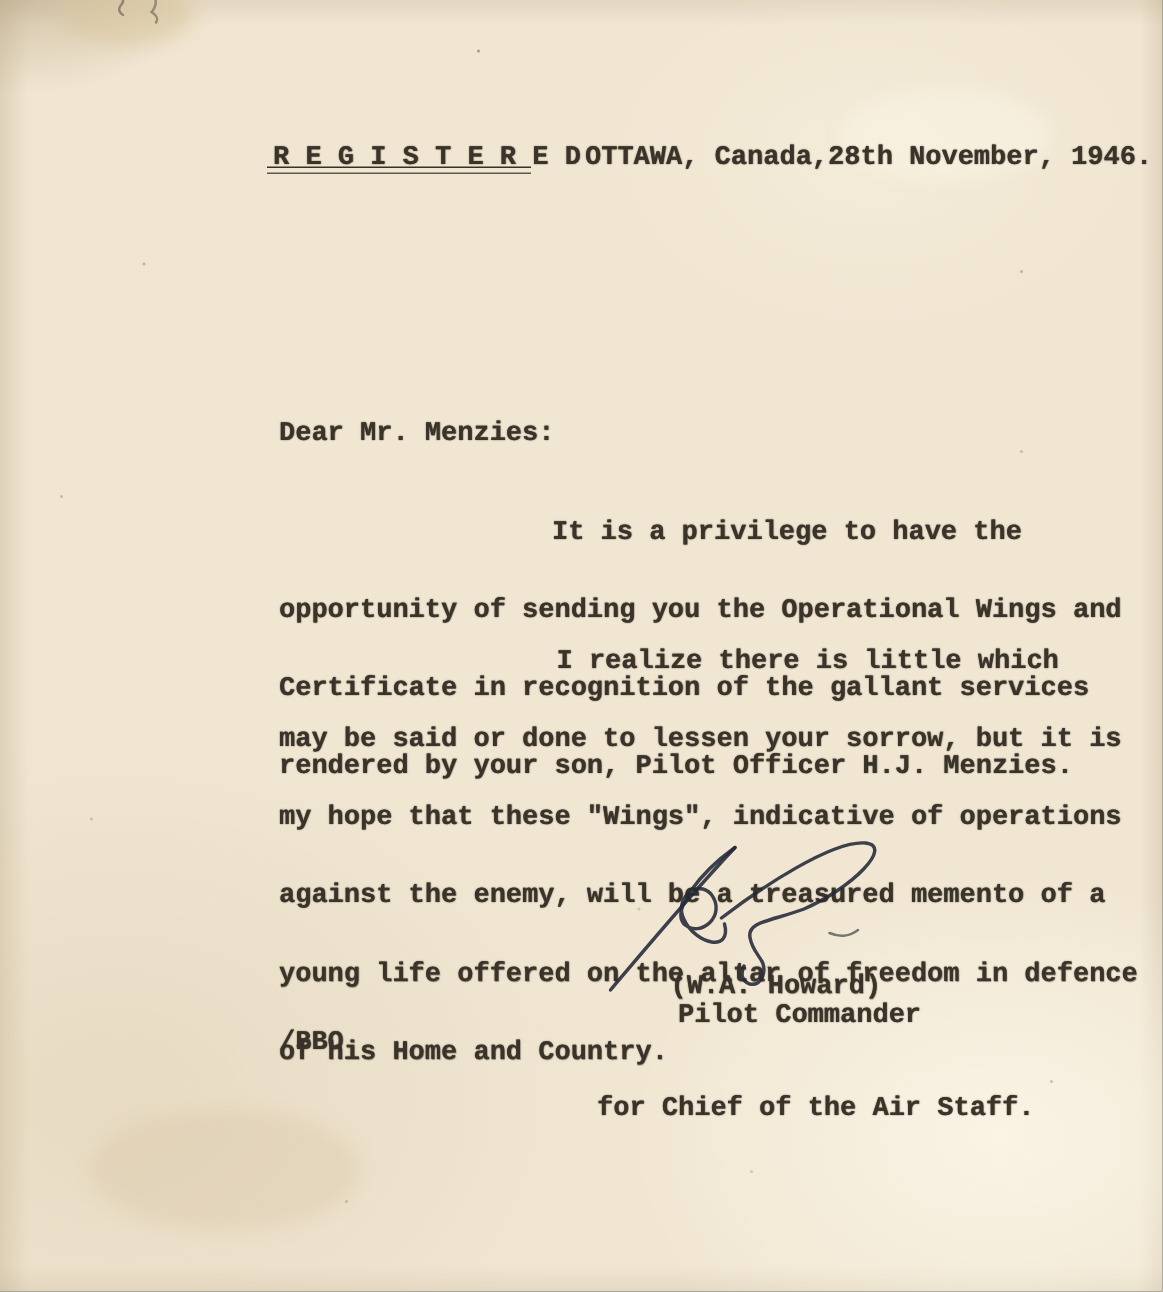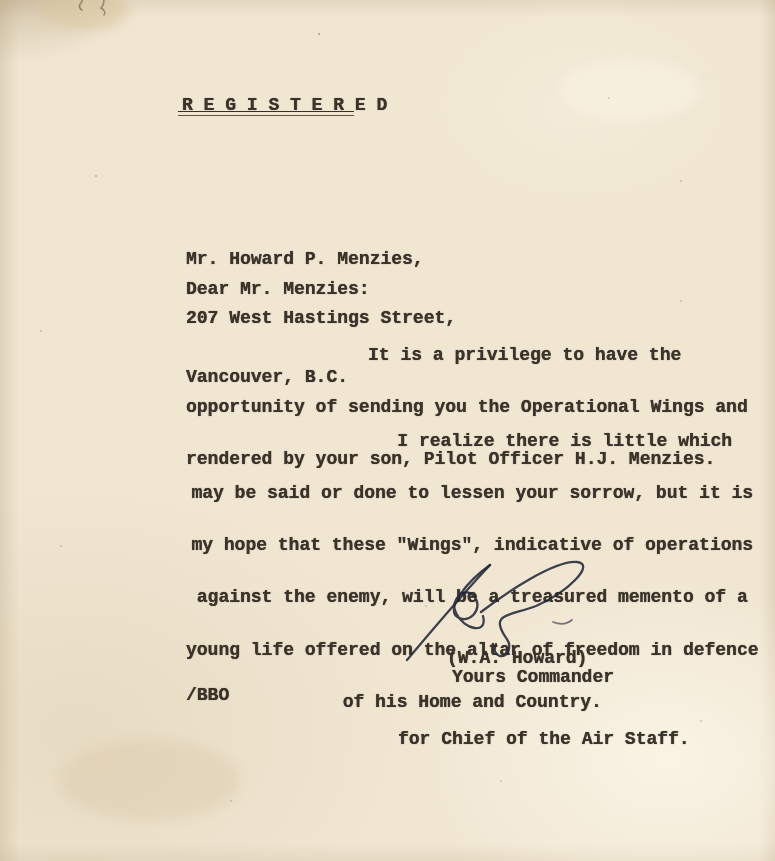--- a/index.html
+++ b/index.html
@@ -83,53 +83,50 @@
   <div class="stain" style="left:60px;top:740px;width:180px;height:80px;background:rgba(214,196,162,0.35);"></div>
   <div id="specks"></div>
 
   <svg style="left:68px;top:-4px;" width="60" height="22" viewBox="0 0 60 22">
     <path d="M6,2 C12,0 16,3 13,7 C10,10 12,13 14,14" fill="none" stroke="rgba(80,72,60,0.55)" stroke-width="1.6" stroke-linecap="round"></path>
     <path d="M34,0 C37,4 36,9 33,12 C36,14 38,16 36,19" fill="none" stroke="rgba(80,72,60,0.50)" stroke-width="1.6" stroke-linecap="round"></path>
   </svg>
 
   <div class="typed" style="left:182px;top:95px;">R E G I S T E R E D</div>
   <div id="registered-underline"></div>
+  <div class="typed" style="left:390px;top:95px;">OTTAWA, Canada,28th November, 1946.</div>
 
-  <div class="typed addr" style="left:186px;top:209px;">
-    <div class="line">Mr. Howard P. Menzies,</div>
-    <div class="line">207 West Hastings Street,</div>
-    <div class="line">Vancouver, B.C.</div>
-  </div>
 
   <div class="typed" style="left:186px;top:279px;">Dear Mr. Menzies:</div>
 
   <div class="typed para" style="left:186px;top:312px;">
     <div class="line ind1">It is a privilege to have the</div>
     <div class="line">opportunity of sending you the Operational Wings and</div>
+    <div class="line">Certificate in recognition of the gallant services</div>
     <div class="line">rendered by your son, Pilot Officer H.J. Menzies.</div>
   </div>
 
-  <div class="typed para" style="left:186px;top:398px;text-align:center;">
+  <div class="typed para" style="left:186px;top:398px;">
     <div class="line ind2">I realize there is little which</div>
     <div class="line">may be said or done to lessen your sorrow, but it is</div>
     <div class="line">my hope that these "Wings", indicative of operations</div>
     <div class="line">against the enemy, will be a treasured memento of a</div>
     <div class="line">young life offered on the altar of freedom in defence</div>
     <div class="line">of his Home and Country.</div>
   </div>
 
 
   <svg style="left:393px;top:550px;" width="230" height="112" viewBox="0 0 230 112">
     <g fill="none" stroke="rgba(35,40,56,0.88)" stroke-width="2.3" stroke-linecap="round">
       <path d="M14,110 C36,84 66,48 97,15"></path>
       <path d="M97,15 C72,33 55,57 63,66 C74,76 92,60 81,46 C72,36 56,49 63,63 C71,80 95,85 90,66"></path>
       <path d="M88,62 C114,42 162,10 184,12 C203,14 175,42 143,56 C122,64 105,64 107,75 C109,87 118,89 116,99 C114,111 97,107 103,94"></path>
       <path d="M160,72 C167,75 174,74 179,70" stroke-width="1.7" stroke="rgba(35,40,56,0.6)"></path>
     </g>
   </svg>
 
   <div class="typed" style="left:447px;top:648px;">(W.A. Howard)</div>
-  <div class="typed" style="left:452px;top:667px;">Yours Commander</div>
+  <div class="typed" style="left:452px;top:667px;">Pilot Commander</div>
   <div class="typed" style="left:398px;top:685px;margin-top:44px;">for Chief of the Air Staff.</div>
 
   <div class="typed" style="left:186px;top:685px;">/BBO</div>
 
 </div>
 
 </body></html>

